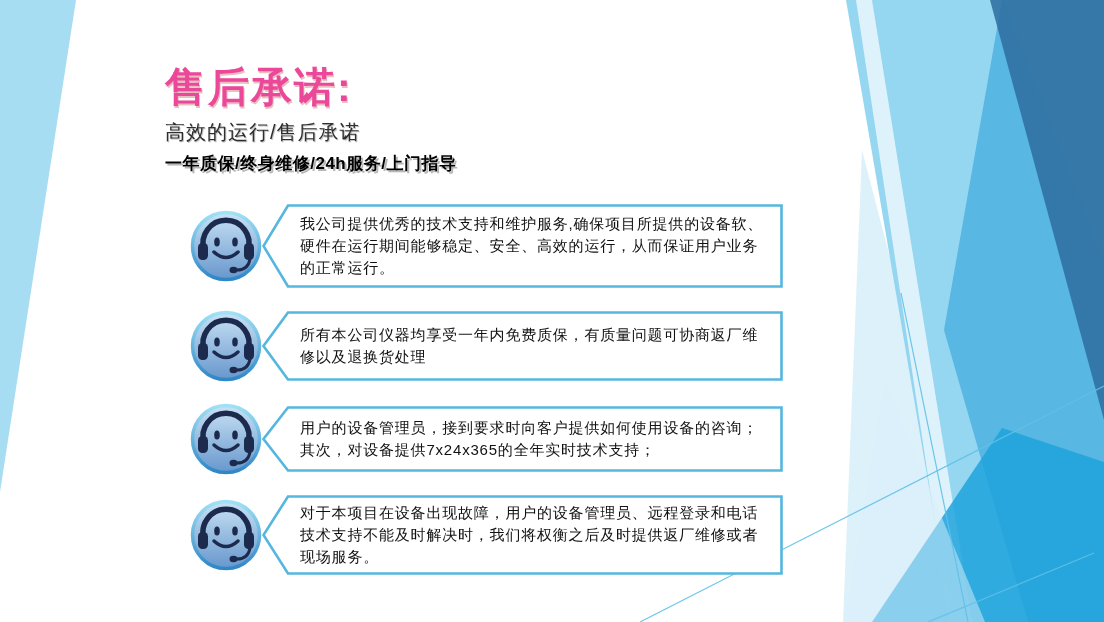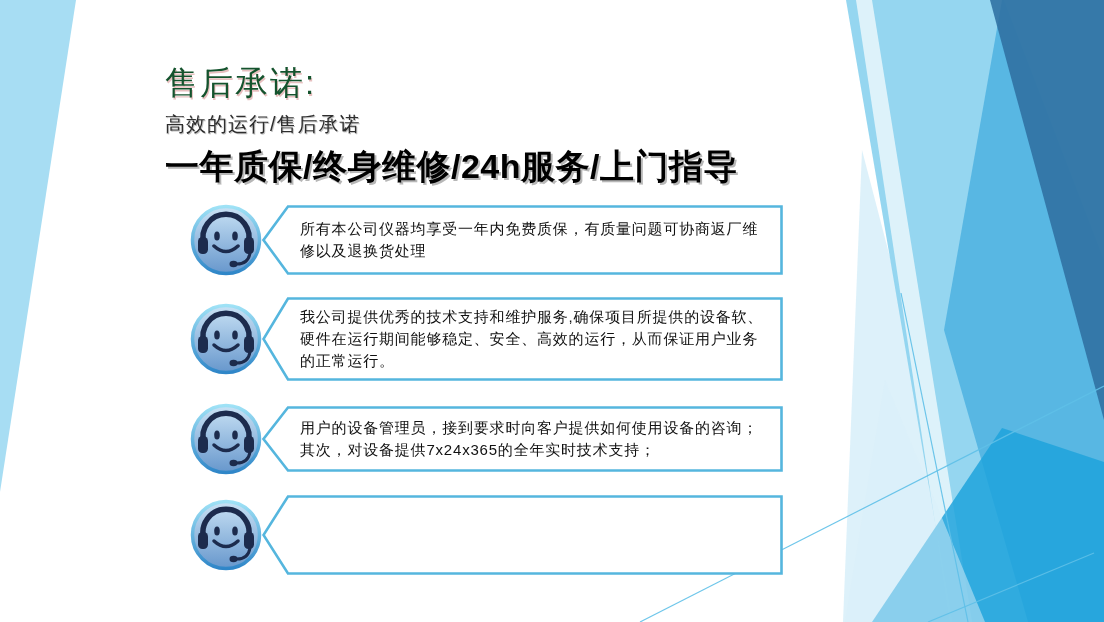--- a/index.html
+++ b/index.html
@@ -6,29 +6,29 @@
   body{
     width:1104px;height:622px;overflow:hidden;position:relative;
     background:#ffffff;
     font-family:"Liberation Sans","DejaVu Sans",sans-serif;
   }
   #slide{position:absolute;inset:0;width:1104px;height:622px;}
   #bg-svg{position:absolute;left:0;top:0;pointer-events:none;}
 
   .title-block{position:absolute;left:165px;top:66px;width:640px;}
   .main-title{
-    margin:0;color:#14532d;font-size:33px;font-weight:400;line-height:1.05;
+    margin:0;color:#ec4899;font-size:41px;font-weight:700;line-height:1.05;
     letter-spacing:2px;text-shadow:1px 2px 0 rgba(160,0,0,.25);
   }
   .sub-title{
     margin:10px 0 0 0;color:#2e2e2e;font-size:20px;font-weight:400;
     text-shadow:1px 1px 0 rgba(190,190,190,.9);letter-spacing:1px;
   }
   .slogan{
-    margin:6px 0 0 0;color:#000;font-size:34px;font-weight:900;
+    margin:6px 0 0 0;color:#000;font-size:17px;font-weight:900;
     text-shadow:2px 2px 0 rgba(170,170,170,.85);letter-spacing:0.5px;
   }
 
   .rows{position:absolute;left:190px;top:204px;width:600px;}
   .row{display:flex;align-items:center;}
   .row .icon-wrap{flex:0 0 72px;width:72px;height:72px;position:relative;z-index:2;}
   .bubble{
     position:relative;width:521px;display:flex;align-items:center;
     box-sizing:border-box;padding:6px 14px 6px 38px;z-index:1;
   }
@@ -83,61 +83,61 @@
   </svg>
 
   <div class="title-block">
     <h1 class="main-title">售后承诺:</h1>
     <p class="sub-title">高效的运行/售后承诺</p>
     <p class="slogan">一年质保/终身维修/24h服务/上门指导</p>
   </div>
 
   <div class="rows">
 
+    <div class="row row2">
+      <div class="icon-wrap">
+        <svg width="72" height="72" viewBox="0 0 72 72">
+          <circle cx="36" cy="36" r="33.5" fill="url(#faceGrad)" stroke="url(#ringGrad)" stroke-width="3.5"></circle>
+          <path d="M14,40 A 23,23 0 1 1 58,40" fill="none" stroke="#1C2B4D" stroke-width="5.5" stroke-linecap="round"></path>
+          <rect x="8" y="33" width="10" height="17" rx="4.5" fill="#1C2B4D"></rect>
+          <rect x="54" y="33" width="10" height="17" rx="4.5" fill="#1C2B4D"></rect>
+          <path d="M60,49 Q 58,61 45,60" fill="none" stroke="#1C2B4D" stroke-width="3"></path>
+          <ellipse cx="43.5" cy="60" rx="4" ry="3.2" fill="#1C2B4D"></ellipse>
+          <ellipse cx="27" cy="32" rx="2.8" ry="4.6" fill="#1C2B4D"></ellipse>
+          <ellipse cx="45" cy="32" rx="2.8" ry="4.6" fill="#1C2B4D"></ellipse>
+          <path d="M24,42 Q 36,53 48,42" fill="none" stroke="#1C2B4D" stroke-width="3.5" stroke-linecap="round"></path>
+        </svg>
+      </div>
+      <div class="bubble">
+          <svg class="outline" width="521" height="84" viewBox="0 0 521 84">
+            <polygon points="26,1.5 519.5,1.5 519.5,82.5 26,82.5 1.5,42" fill="#ffffff" stroke="#55B6DE" stroke-width="2.6"></polygon>
+          </svg>
+        <span class="bubble-text">我公司提供优秀的技术支持和维护服务,确保项目所提供的设备软、硬件在运行期间能够稳定、安全、高效的运行，从而保证用户业务的正常运行。</span>
+      </div>
+    </div>
+
     <div class="row row1">
       <div class="icon-wrap">
         <svg width="72" height="72" viewBox="0 0 72 72">
           <circle cx="36" cy="36" r="33.5" fill="url(#faceGrad)" stroke="url(#ringGrad)" stroke-width="3.5"></circle>
           <path d="M14,40 A 23,23 0 1 1 58,40" fill="none" stroke="#1C2B4D" stroke-width="5.5" stroke-linecap="round"></path>
           <rect x="8" y="33" width="10" height="17" rx="4.5" fill="#1C2B4D"></rect>
           <rect x="54" y="33" width="10" height="17" rx="4.5" fill="#1C2B4D"></rect>
           <path d="M60,49 Q 58,61 45,60" fill="none" stroke="#1C2B4D" stroke-width="3"></path>
           <ellipse cx="43.5" cy="60" rx="4" ry="3.2" fill="#1C2B4D"></ellipse>
           <ellipse cx="27" cy="32" rx="2.8" ry="4.6" fill="#1C2B4D"></ellipse>
           <ellipse cx="45" cy="32" rx="2.8" ry="4.6" fill="#1C2B4D"></ellipse>
           <path d="M24,42 Q 36,53 48,42" fill="none" stroke="#1C2B4D" stroke-width="3.5" stroke-linecap="round"></path>
         </svg>
       </div>
       <div class="bubble">
           <svg class="outline" width="521" height="70" viewBox="0 0 521 70">
             <polygon points="26,1.5 519.5,1.5 519.5,68.5 26,68.5 1.5,35" fill="#ffffff" stroke="#55B6DE" stroke-width="2.6"></polygon>
           </svg>
         <span class="bubble-text">所有本公司仪器均享受一年内免费质保，有质量问题可协商返厂维修以及退换货处理</span>
-      </div>
-    </div>
-
-    <div class="row row2">
-      <div class="icon-wrap">
-        <svg width="72" height="72" viewBox="0 0 72 72">
-          <circle cx="36" cy="36" r="33.5" fill="url(#faceGrad)" stroke="url(#ringGrad)" stroke-width="3.5"></circle>
-          <path d="M14,40 A 23,23 0 1 1 58,40" fill="none" stroke="#1C2B4D" stroke-width="5.5" stroke-linecap="round"></path>
-          <rect x="8" y="33" width="10" height="17" rx="4.5" fill="#1C2B4D"></rect>
-          <rect x="54" y="33" width="10" height="17" rx="4.5" fill="#1C2B4D"></rect>
-          <path d="M60,49 Q 58,61 45,60" fill="none" stroke="#1C2B4D" stroke-width="3"></path>
-          <ellipse cx="43.5" cy="60" rx="4" ry="3.2" fill="#1C2B4D"></ellipse>
-          <ellipse cx="27" cy="32" rx="2.8" ry="4.6" fill="#1C2B4D"></ellipse>
-          <ellipse cx="45" cy="32" rx="2.8" ry="4.6" fill="#1C2B4D"></ellipse>
-          <path d="M24,42 Q 36,53 48,42" fill="none" stroke="#1C2B4D" stroke-width="3.5" stroke-linecap="round"></path>
-        </svg>
-      </div>
-      <div class="bubble">
-          <svg class="outline" width="521" height="84" viewBox="0 0 521 84">
-            <polygon points="26,1.5 519.5,1.5 519.5,82.5 26,82.5 1.5,42" fill="#ffffff" stroke="#55B6DE" stroke-width="2.6"></polygon>
-          </svg>
-        <span class="bubble-text">我公司提供优秀的技术支持和维护服务,确保项目所提供的设备软、硬件在运行期间能够稳定、安全、高效的运行，从而保证用户业务的正常运行。</span>
       </div>
     </div>
 
     <div class="row row3">
       <div class="icon-wrap">
         <svg width="72" height="72" viewBox="0 0 72 72">
           <circle cx="36" cy="36" r="33.5" fill="url(#faceGrad)" stroke="url(#ringGrad)" stroke-width="3.5"></circle>
           <path d="M14,40 A 23,23 0 1 1 58,40" fill="none" stroke="#1C2B4D" stroke-width="5.5" stroke-linecap="round"></path>
           <rect x="8" y="33" width="10" height="17" rx="4.5" fill="#1C2B4D"></rect>
           <rect x="54" y="33" width="10" height="17" rx="4.5" fill="#1C2B4D"></rect>
@@ -167,17 +167,18 @@
           <ellipse cx="43.5" cy="60" rx="4" ry="3.2" fill="#1C2B4D"></ellipse>
           <ellipse cx="27" cy="32" rx="2.8" ry="4.6" fill="#1C2B4D"></ellipse>
           <ellipse cx="45" cy="32" rx="2.8" ry="4.6" fill="#1C2B4D"></ellipse>
           <path d="M24,42 Q 36,53 48,42" fill="none" stroke="#1C2B4D" stroke-width="3.5" stroke-linecap="round"></path>
         </svg>
       </div>
       <div class="bubble">
           <svg class="outline" width="521" height="80" viewBox="0 0 521 80">
             <polygon points="26,1.5 519.5,1.5 519.5,78.5 26,78.5 1.5,40" fill="#ffffff" stroke="#55B6DE" stroke-width="2.6"></polygon>
           </svg>
+        <span class="bubble-text">对于本项目在设备出现故障，用户的设备管理员、远程登录和电话技术支持不能及时解决时，我们将权衡之后及时提供返厂维修或者现场服务。</span>
       </div>
     </div>
 
   </div>
 </div>
 
 </body></html>

